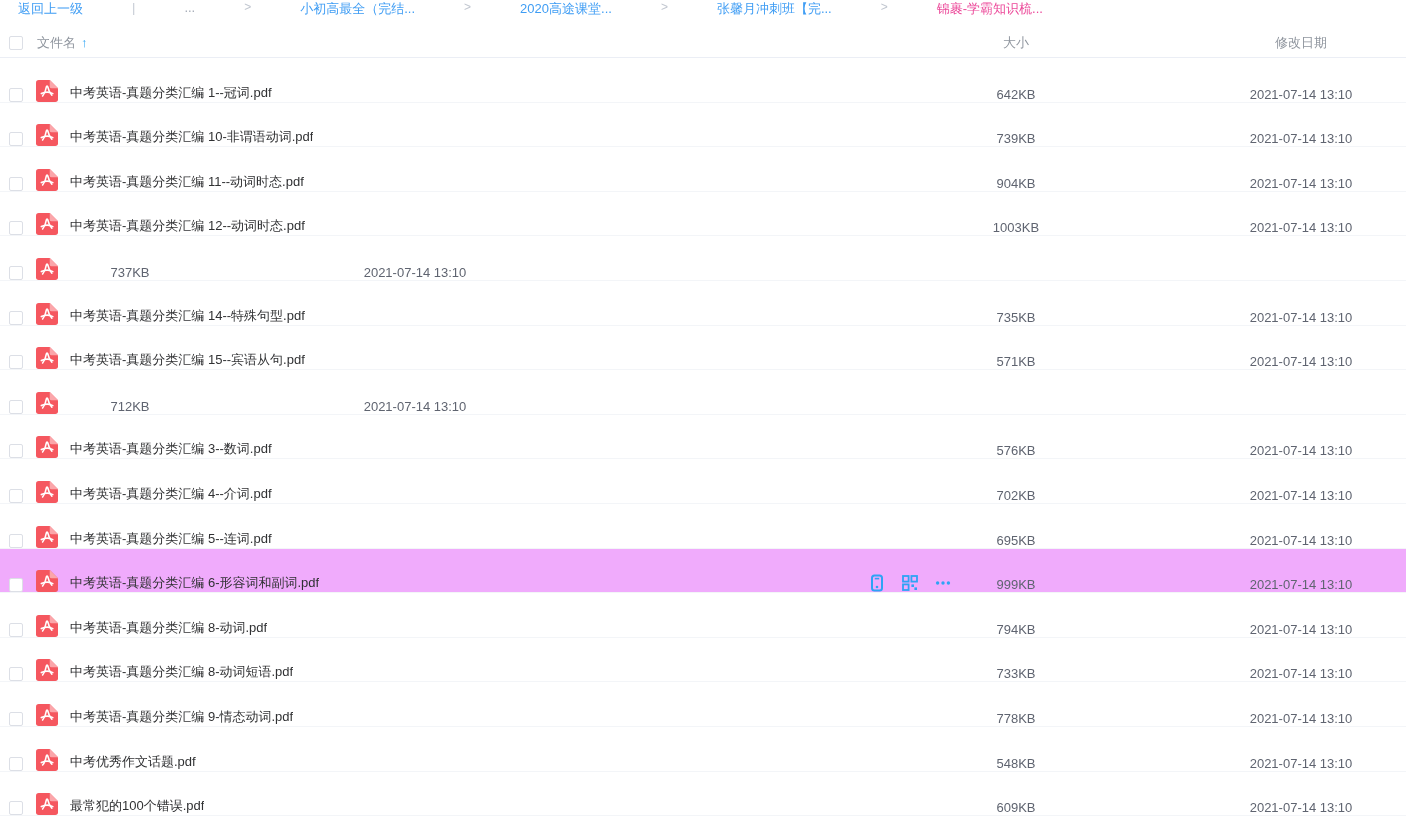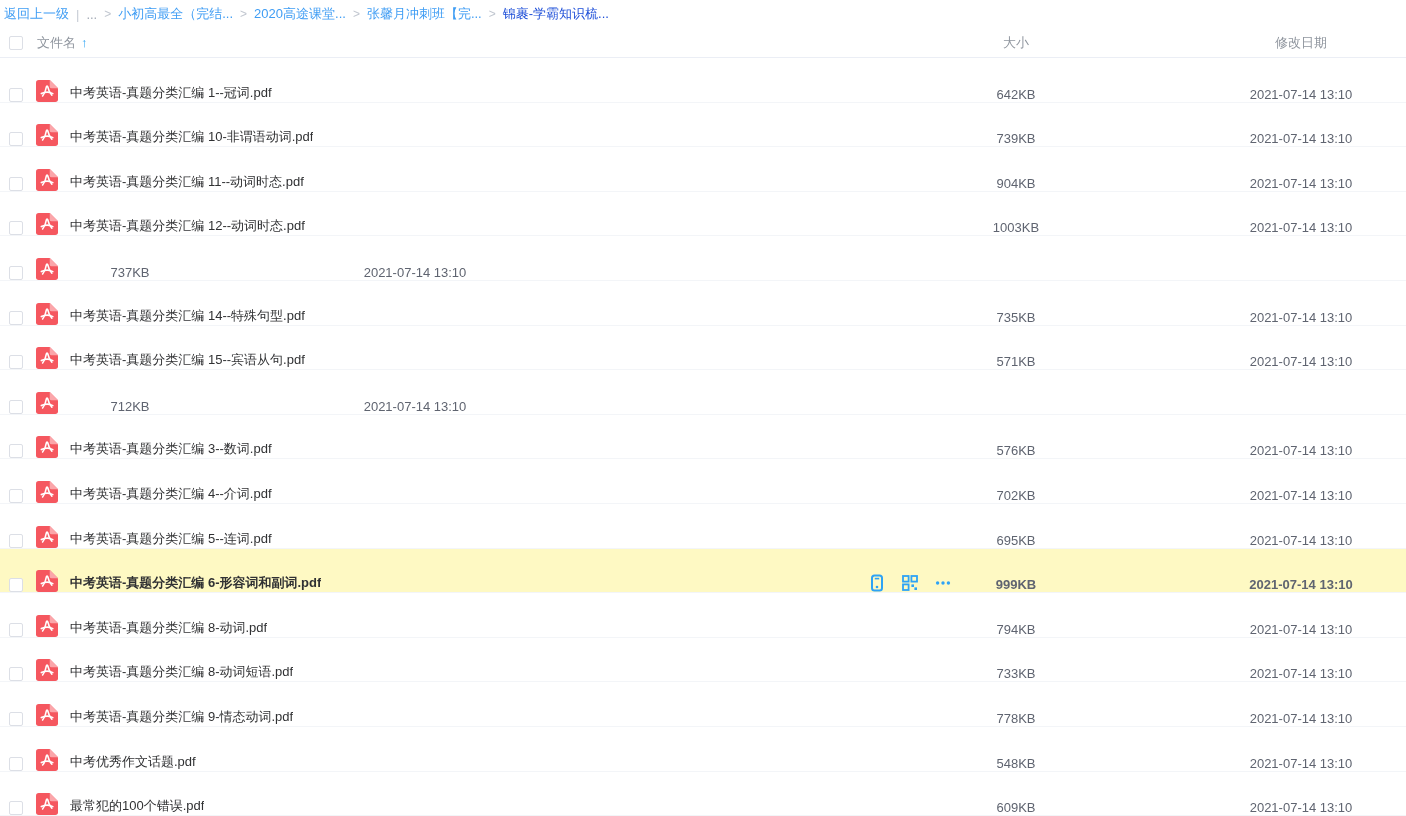--- a/index.html
+++ b/index.html
@@ -1,41 +1,41 @@
 <!DOCTYPE html>
 <html><head>
 <meta charset="utf-8">
 <style>
   * { box-sizing: border-box; margin: 0; padding: 0; }
   html,body { width: 1406px; height: 816px; overflow: hidden; background: #fff;
     font-family: "Liberation Sans", "DejaVu Sans", sans-serif; }
 
   
-  .breadcrumb { height: 28px; display: flex; align-items: center; padding-left: 4px;
-    font-size: 13px; white-space: nowrap; }
+  .breadcrumb { height: 28px; display: flex; padding-left: 18px;
+    font-size: 13px; white-space: nowrap; gap: 42px; }
   .bc-link { color: #3f9df4; cursor: pointer; }
   .bc-pipe { color: #c6cbd4; margin: 0 7px; }
   .bc-dots { color: #a4abb6; }
   .bc-sep { color: #c0c6cf; margin: 0 7px; font-size: 12px; }
-  .bc-current { color: #1d4ed8; }
+  .bc-current { color: #ec4899; }
 
   
   .thead { height: 30px; display: flex; align-items: center;
     border-bottom: 1px solid #ebeef5; font-size: 13px; color: #8f959e; }
   .col-cb { flex: 0 0 30px; padding-left: 9px; display: flex; align-items: center; }
   .checkbox { width: 14px; height: 14px; border: 1px solid #dcdfe6; border-radius: 2px;
     background: #fff; display: inline-block; }
   .th-name { display: flex; align-items: center; gap: 5px; cursor: pointer; margin-left: 7px; }
   .sort-arrow { color: #2ea3f5; font-weight: bold; font-size: 13px; }
   .col-size { flex: 0 0 120px; text-align: center; }
   .col-date { flex: 0 0 330px; text-align: center; padding-left: 120px; }
 
   .row { height: 44.6px; display: flex; align-items: flex-end;
     border-bottom: 1px solid #f3f5f8; font-size: 13px; }
-  .row.hovered { background: #fef9c3; font-weight: bold; }
+  .row.hovered { background: #f0abfc; }
   .col-icon { flex: 0 0 40px; display: flex; align-items: center; justify-content: flex-start; padding-left: 6px; }
   .col-icon svg { display: block; }
   .col-name { flex: 1 1 auto; display: flex; align-items: center; min-width: 0; }
   .fname { color: #303133; cursor: pointer; overflow: hidden; text-overflow: ellipsis; white-space: nowrap; }
   .fsize, .fdate { color: #5f6470; }
 
   .row-actions { margin-left: auto; display: flex; align-items: center; gap: 15px; padding-right: 4px; }
   .act { width: 18px; height: 18px; cursor: pointer; display: inline-flex; }
 
   .filelist { }

